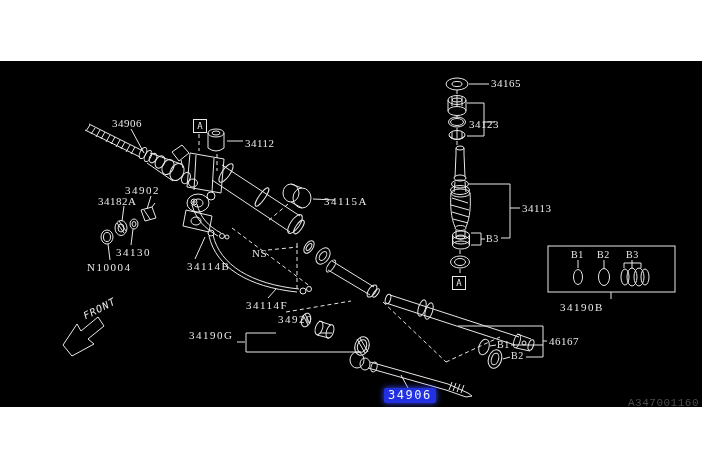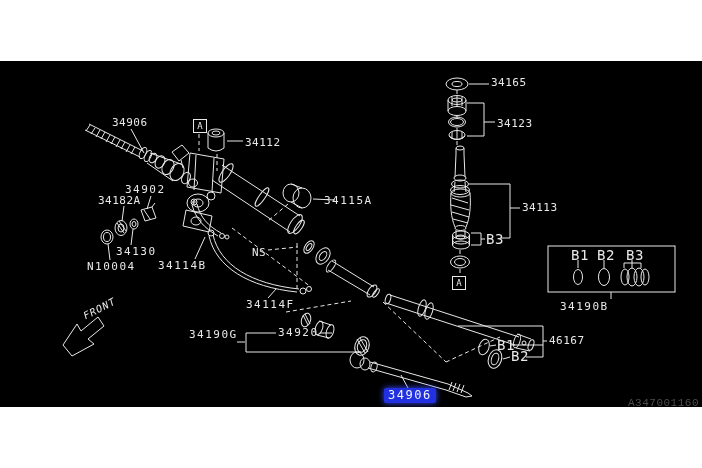--- a/index.html
+++ b/index.html
@@ -1,23 +1,23 @@
 <!DOCTYPE html>
 <html><head>
 <meta charset="utf-8">
 <title>Parts Diagram</title>
 <style>
   html,body{margin:0;padding:0;background:#fff;}
   #page{position:relative;width:702px;height:468px;background:#ffffff;overflow:hidden;
         font-family:"DejaVu Sans Mono",monospace;}
   #canvas{position:absolute;left:0;top:61px;width:702px;height:346px;background:#000;overflow:hidden;}
   #art{position:absolute;left:0;top:0;}
-  .lbl{position:absolute;color:#e8e8e8;font-size:11px;line-height:12px;letter-spacing:.5px;white-space:nowrap;}
+  .lbl{position:absolute;color:#e8e8e8;font-size:11px;line-height:12px;letter-spacing:.5px;white-space:nowrap;font-family:Liberation Serif, serif;}
   .wide{letter-spacing:1.5px;text-align:center;}
-  .sm{font-size:14px;letter-spacing:.5px;}
+  .sm{font-size:10px;letter-spacing:.5px;}
   .abox{position:absolute;width:12px;height:12px;border:1px solid #e8e8e8;color:#e8e8e8;
         font-size:9px;line-height:12px;text-align:center;letter-spacing:0;}
   .front{position:absolute;color:#e8e8e8;font-size:10px;font-style:italic;letter-spacing:1px;
          transform:rotate(-27deg);transform-origin:left center;}
   .hl{position:absolute;background:#2130e0;color:#f0f4ff;font-size:12px;line-height:15px;
       padding:0 4px;border-radius:2px;letter-spacing:1.5px;box-shadow:0 0 6px #3a4aff;}
   .wm{position:absolute;color:#4d4d4d;font-size:11px;letter-spacing:.5px;font-family:Liberation Mono, monospace;}
   svg .ln{stroke:#e8e8e8;fill:none;stroke-width:1;}
   svg .dsh{stroke:#e8e8e8;fill:none;stroke-width:1;stroke-dasharray:4 3;}
 </style>
@@ -239,29 +239,29 @@
       </g>
     </svg>
 
     <span class="lbl" style="left:112px;top:56px">34906</span>
     <span class="abox" style="left:193px;top:58px">A</span>
     <span class="lbl" style="left:245px;top:76px">34112</span>
     <span class="lbl wide" style="left:125px;top:123px">34902</span>
     <span class="lbl" style="left:98px;top:134px">34182A</span>
     <span class="lbl wide" style="left:116px;top:185px">34130</span>
     <span class="lbl wide" style="left:87px;top:200px">N10004</span>
-    <span class="lbl wide" style="left:158px;top:199px">34114B</span>
+    <span class="lbl wide" style="left:187px;top:199px">34114B</span>
     <span class="lbl" style="left:252px;top:186px">NS</span>
     <span class="lbl wide" style="left:324px;top:134px">34115A</span>
     <span class="lbl wide" style="left:246px;top:238px">34114F</span>
     <span class="front" style="left:84px;top:250px">FRONT</span>
     <span class="lbl wide" style="left:189px;top:268px">34190G</span>
-    <span class="lbl wide" style="left:278px;top:266px">34920</span>
+    <span class="lbl wide" style="left:278px;top:252px">34920</span>
     <span class="lbl" style="left:491px;top:16px">34165</span>
-    <span class="lbl" style="left:497px;top:57px">34123</span>
+    <span class="lbl" style="left:469px;top:57px">34123</span>
     <span class="lbl" style="left:522px;top:141px">34113</span>
     <span class="lbl sm" style="left:486px;top:172px">B3</span>
     <span class="abox" style="left:452px;top:215px">A</span>
     <span class="lbl sm" style="left:571px;top:188px">B1</span>
     <span class="lbl sm" style="left:597px;top:188px">B2</span>
     <span class="lbl sm" style="left:626px;top:188px">B3</span>
     <span class="lbl wide" style="left:560px;top:240px">34190B</span>
     <span class="lbl" style="left:549px;top:274px">46167</span>
     <span class="lbl sm" style="left:497px;top:278px">B1</span>
     <span class="lbl sm" style="left:511px;top:289px">B2</span>

